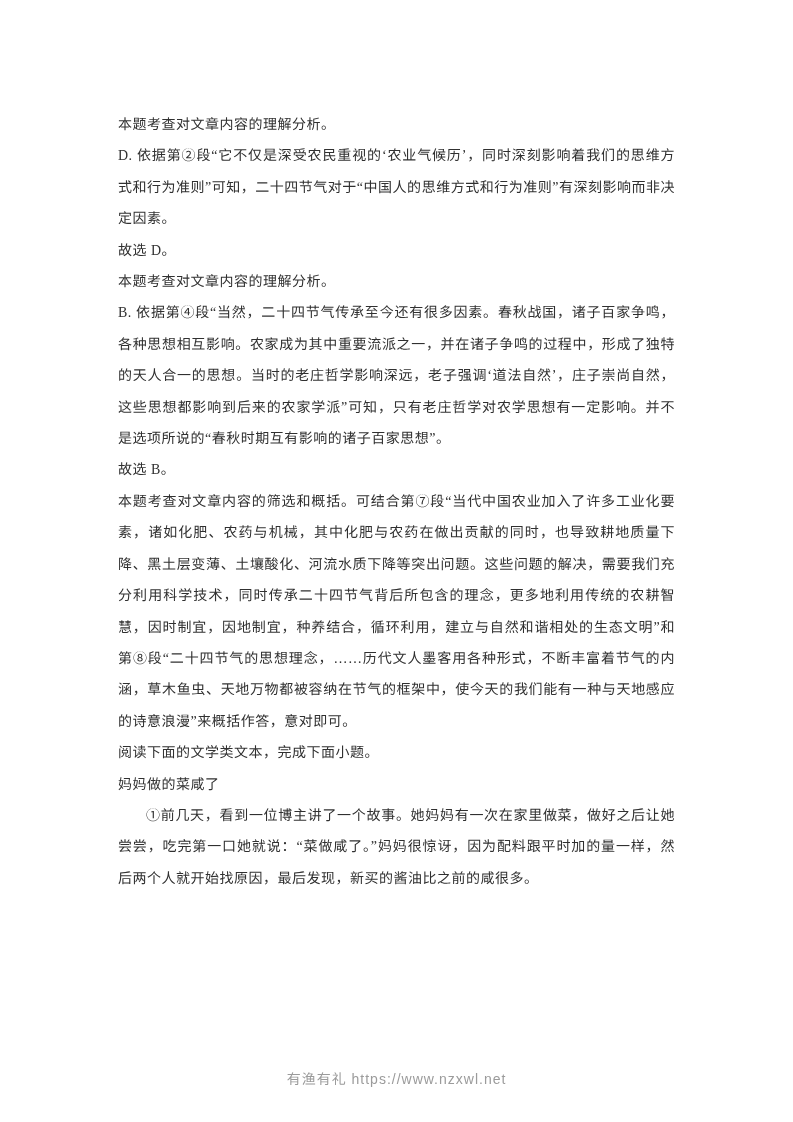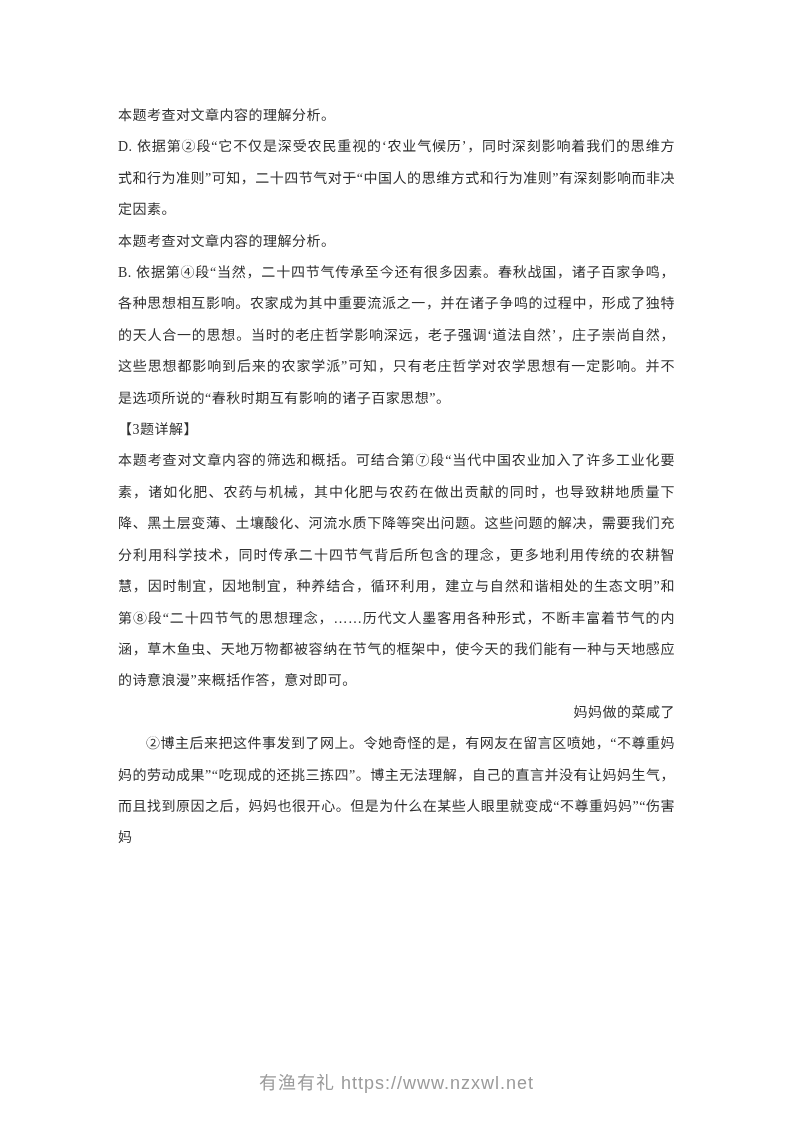--- a/index.html
+++ b/index.html
@@ -15,62 +15,64 @@
     color:var(--text);
   }
   .page{
     position:relative;
     width:793px;height:1122px;
     overflow:hidden;
     background:var(--page-bg);
   }
   .doc-body{
     position:absolute;
-    left:118px;top:100px;
+    left:118px;top:109px;
     width:557px;
   }
   .para{
     margin:0;
     font-size:14px;
     line-height:31.4px;
     letter-spacing:0.5px;
     text-align:justify;
     text-justify:inter-ideograph;
     font-weight:normal;
     color:var(--text);
   }
   .title-center{
-    text-align:right;
+    text-align:left;
   }
   .indent{
     text-indent:2em;
   }
   .page-footer{
     position:absolute;
     left:0;right:0;
     top:1068px;
     text-align:center;
   }
   .watermark{
     font-family:"Liberation Sans","DejaVu Sans",sans-serif;
-    font-size:18px;
+    font-size:14px;
     letter-spacing:1px;
     color:var(--watermark);
   }
 </style>
 </head>
 <body>
 
 <div class="page">
   <main class="doc-body">
     <p class="para">本题考查对文章内容的理解分析。</p>
     <p class="para">D. 依据第②段“它不仅是深受农民重视的‘农业气候历’，同时深刻影响着我们的思维方式和行为准则”可知，二十四节气对于“中国人的思维方式和行为准则”有深刻影响而非决定因素。</p>
+    <p class="para">故选 D。</p>
     <p class="para">本题考查对文章内容的理解分析。</p>
     <p class="para">B. 依据第④段“当然，二十四节气传承至今还有很多因素。春秋战国，诸子百家争鸣，各种思想相互影响。农家成为其中重要流派之一，并在诸子争鸣的过程中，形成了独特的天人合一的思想。当时的老庄哲学影响深远，老子强调‘道法自然’，庄子崇尚自然，这些思想都影响到后来的农家学派”可知，只有老庄哲学对农学思想有一定影响。并不是选项所说的“春秋时期互有影响的诸子百家思想”。</p>
-    <p class="para">【3题详解】</p>
+    <p class="para">故选 B。</p>
     <p class="para">本题考查对文章内容的筛选和概括。可结合第⑦段“当代中国农业加入了许多工业化要素，诸如化肥、农药与机械，其中化肥与农药在做出贡献的同时，也导致耕地质量下降、黑土层变薄、土壤酸化、河流水质下降等突出问题。这些问题的解决，需要我们充分利用科学技术，同时传承二十四节气背后所包含的理念，更多地利用传统的农耕智慧，因时制宜，因地制宜，种养结合，循环利用，建立与自然和谐相处的生态文明”和第⑧段“二十四节气的思想理念，……历代文人墨客用各种形式，不断丰富着节气的内涵，草木鱼虫、天地万物都被容纳在节气的框架中，使今天的我们能有一种与天地感应的诗意浪漫”来概括作答，意对即可。</p>
+    <p class="para">阅读下面的文学类文本，完成下面小题。</p>
     <h2 class="para title-center">妈妈做的菜咸了</h2>
-    <p class="para indent">②博主后来把这件事发到了网上。令她奇怪的是，有网友在留言区喷她，“不尊重妈妈的劳动成果”“吃现成的还挑三拣四”。博主无法理解，自己的直言并没有让妈妈生气，而且找到原因之后，妈妈也很开心。但是为什么在某些人眼里就变成“不尊重妈妈”“伤害妈</p>
+    <p class="para indent">①前几天，看到一位博主讲了一个故事。她妈妈有一次在家里做菜，做好之后让她尝尝，吃完第一口她就说：“菜做咸了。”妈妈很惊讶，因为配料跟平时加的量一样，然后两个人就开始找原因，最后发现，新买的酱油比之前的咸很多。</p>
   </main>
   <footer class="page-footer">
     <span class="watermark">有渔有礼 https://www.nzxwl.net</span>
   </footer>
 </div>
 
 </body></html>

